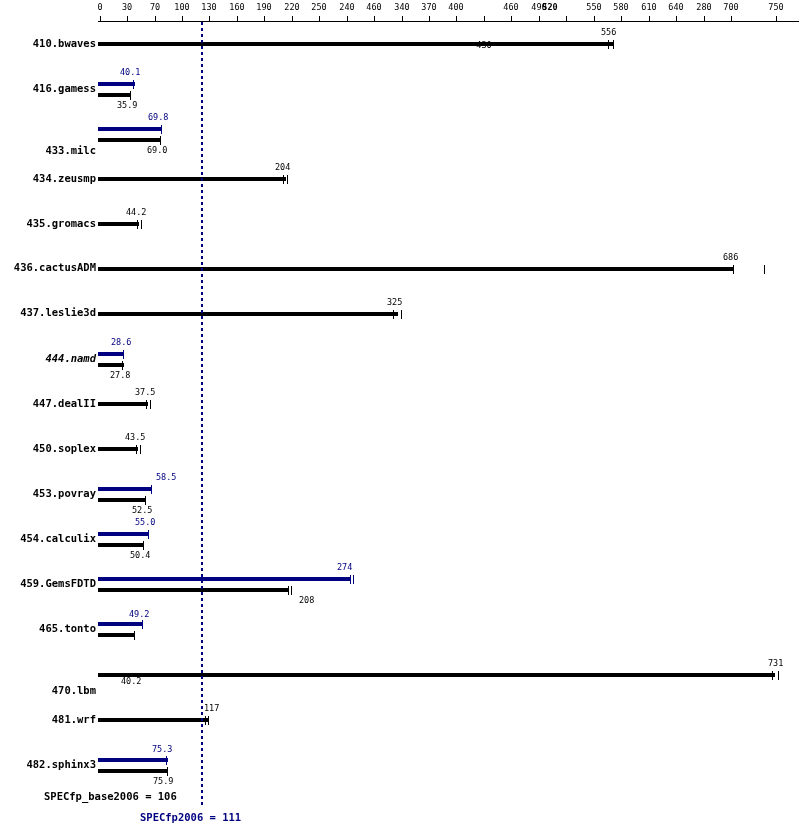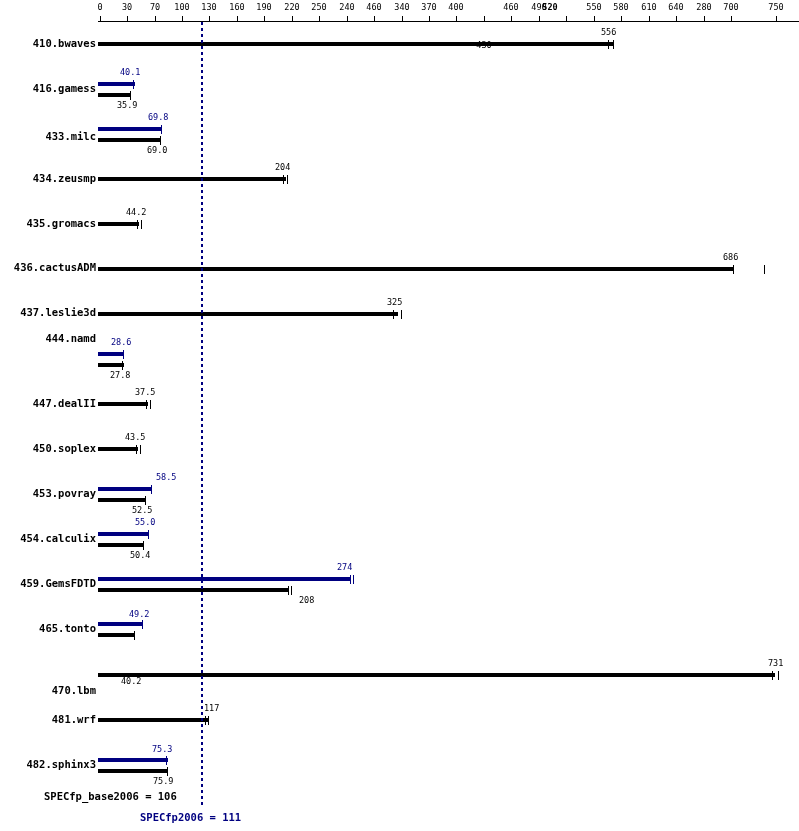--- a/index.html
+++ b/index.html
@@ -87,26 +87,26 @@
     <div class="tick-mark" style="left:676px;"></div>
     <div class="tick-mark" style="left:704px;"></div>
     <div class="tick-mark" style="left:731px;"></div>
     <div class="tick-mark" style="left:776px;"></div>
   </div>
   <div class="axis-line"></div>
 
   <div class="labelcol">
     <div class="row-label" style="top:37px;">410.bwaves</div>
     <div class="row-label" style="top:82px;">416.gamess</div>
-    <div class="row-label" style="top:130px;">433.milc</div>
+    <div class="row-label" style="top:144px;">433.milc</div>
     <div class="row-label" style="top:172px;">434.zeusmp</div>
     <div class="row-label" style="top:217px;">435.gromacs</div>
     <div class="row-label" style="top:261px;">436.cactusADM</div>
     <div class="row-label" style="top:306px;">437.leslie3d</div>
-    <div class="row-label" style="top:332px;">444.namd</div>
+    <div class="row-label" style="top:352px;font-style:italic;">444.namd</div>
     <div class="row-label" style="top:397px;">447.dealII</div>
     <div class="row-label" style="top:442px;">450.soplex</div>
     <div class="row-label" style="top:487px;">453.povray</div>
     <div class="row-label" style="top:532px;">454.calculix</div>
     <div class="row-label" style="top:577px;">459.GemsFDTD</div>
     <div class="row-label" style="top:622px;">465.tonto</div>
     <div class="row-label" style="top:668px;margin-top:16px;">470.lbm</div>
     <div class="row-label" style="top:713px;">481.wrf</div>
     <div class="row-label" style="top:758px;">482.sphinx3</div>
   </div>

